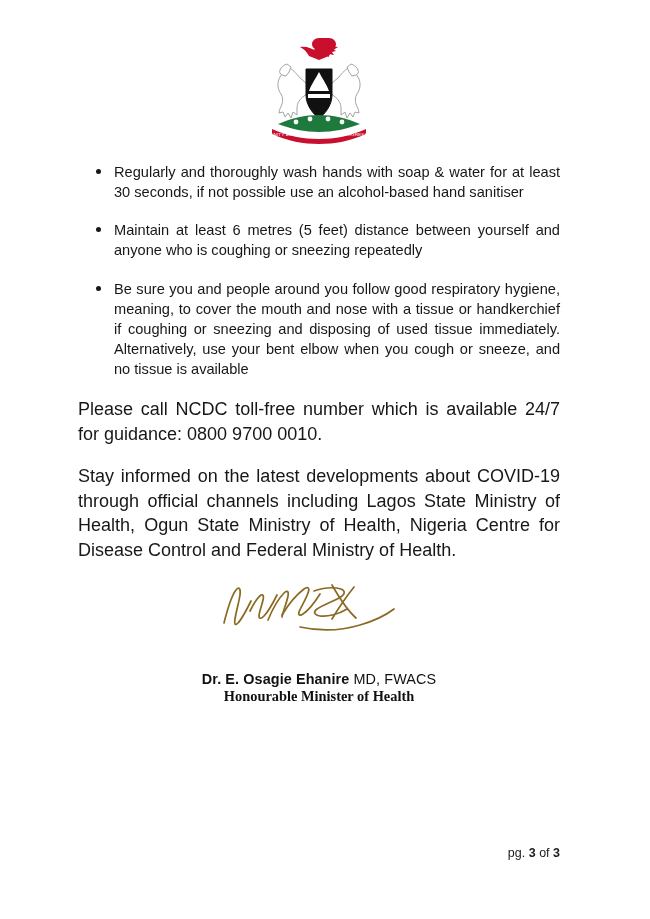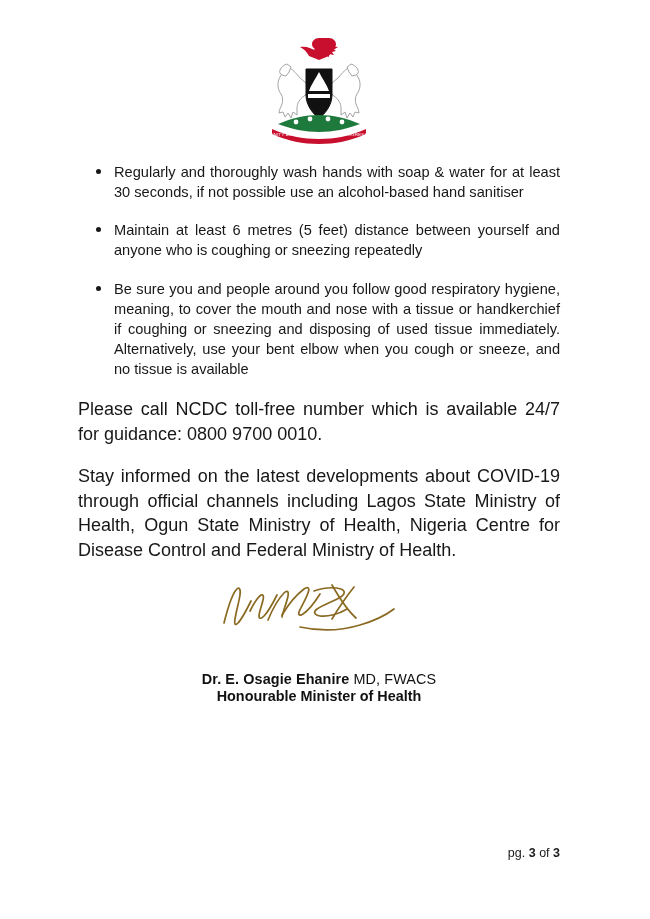--- a/index.html
+++ b/index.html
@@ -101,20 +101,21 @@
     letter-spacing: 0.1px;
   }
   .sig-name .suffix {
     font-weight: normal;
   }
   .sig-title {
     font-size: 14.4px;
     font-weight: bold;
     color: #111;
     margin-top: 1px;
+    font-family: Liberation Serif, serif;
   }
 
   
   .footer {
     position: absolute;
     right: 78px;
     bottom: 59px;
     font-size: 12.5px;
     color: #1a1a1a;
   }

